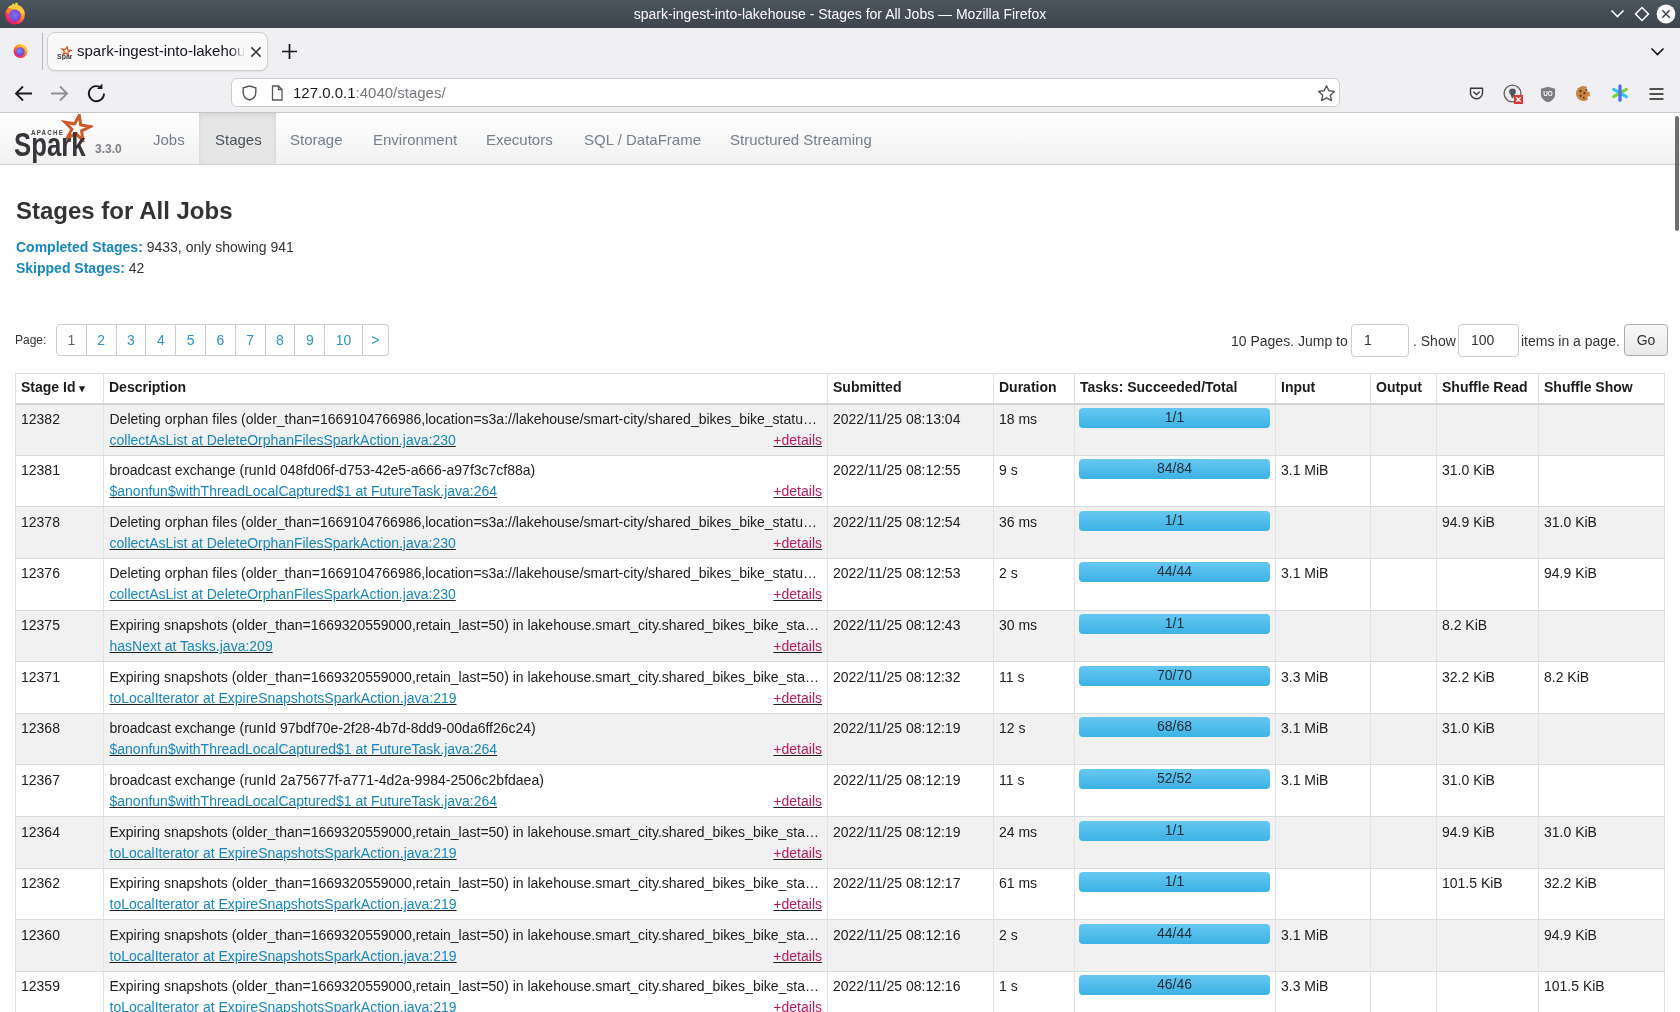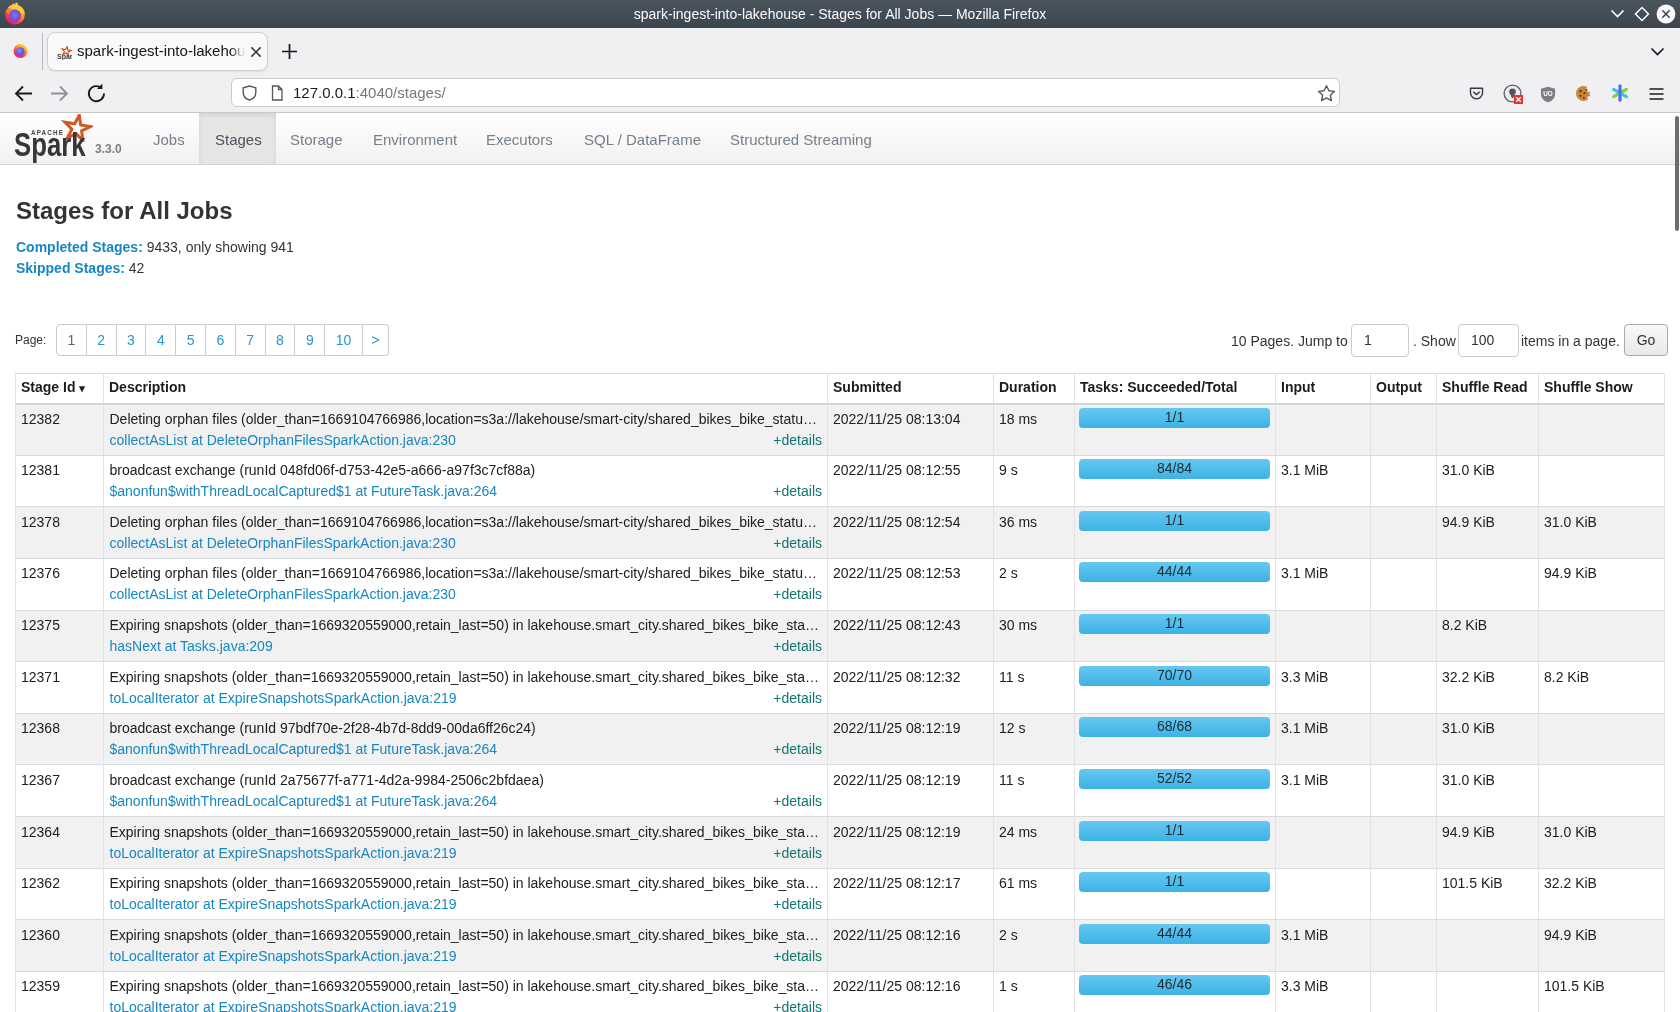--- a/index.html
+++ b/index.html
@@ -79,22 +79,22 @@
     overflow:hidden; white-space:nowrap; line-height:21px; }
   thead th { border-top:1px solid #dadada; border-bottom:2px solid #d5d5d7; font-weight:bold;
     height:30px; padding-top:5px; color:#1c1c1e; line-height:normal; }
   tbody tr { height:51.64px; }
   tbody tr:nth-child(odd) { background:#f1f1f2; }
   td { border-bottom:1px solid #d8dbdf; }
   td.dcell { padding-left:5.5px; }
   td.bcell { padding:3.5px 5px 0 4px; }
   .l1 { line-height:21px; height:21px; }
   .l2 { line-height:21px; height:21px; }
-  .desc2 { display:flex; justify-content:space-between; }
-  .details { color:#0f766e; }
+  .desc2 { display:flex; justify-content:space-between;text-decoration:underline; }
+  .details { color:#be185d; }
   .bar { height:20px; border-radius:4px; text-align:center; line-height:19px;
     color:#1d2b33; background:linear-gradient(#66c8f1,#3cb2e5); }
   .sorta { font-size:11px; }
 </style>
 </head>
 <body>
 
 <div id="titlebar">
   <div id="titletext">spark-ingest-into-lakehouse - Stages for All Jobs — Mozilla Firefox</div>
   <svg class="abs" style="left:3px;top:2px" width="24" height="24" viewBox="0 0 24 24">

